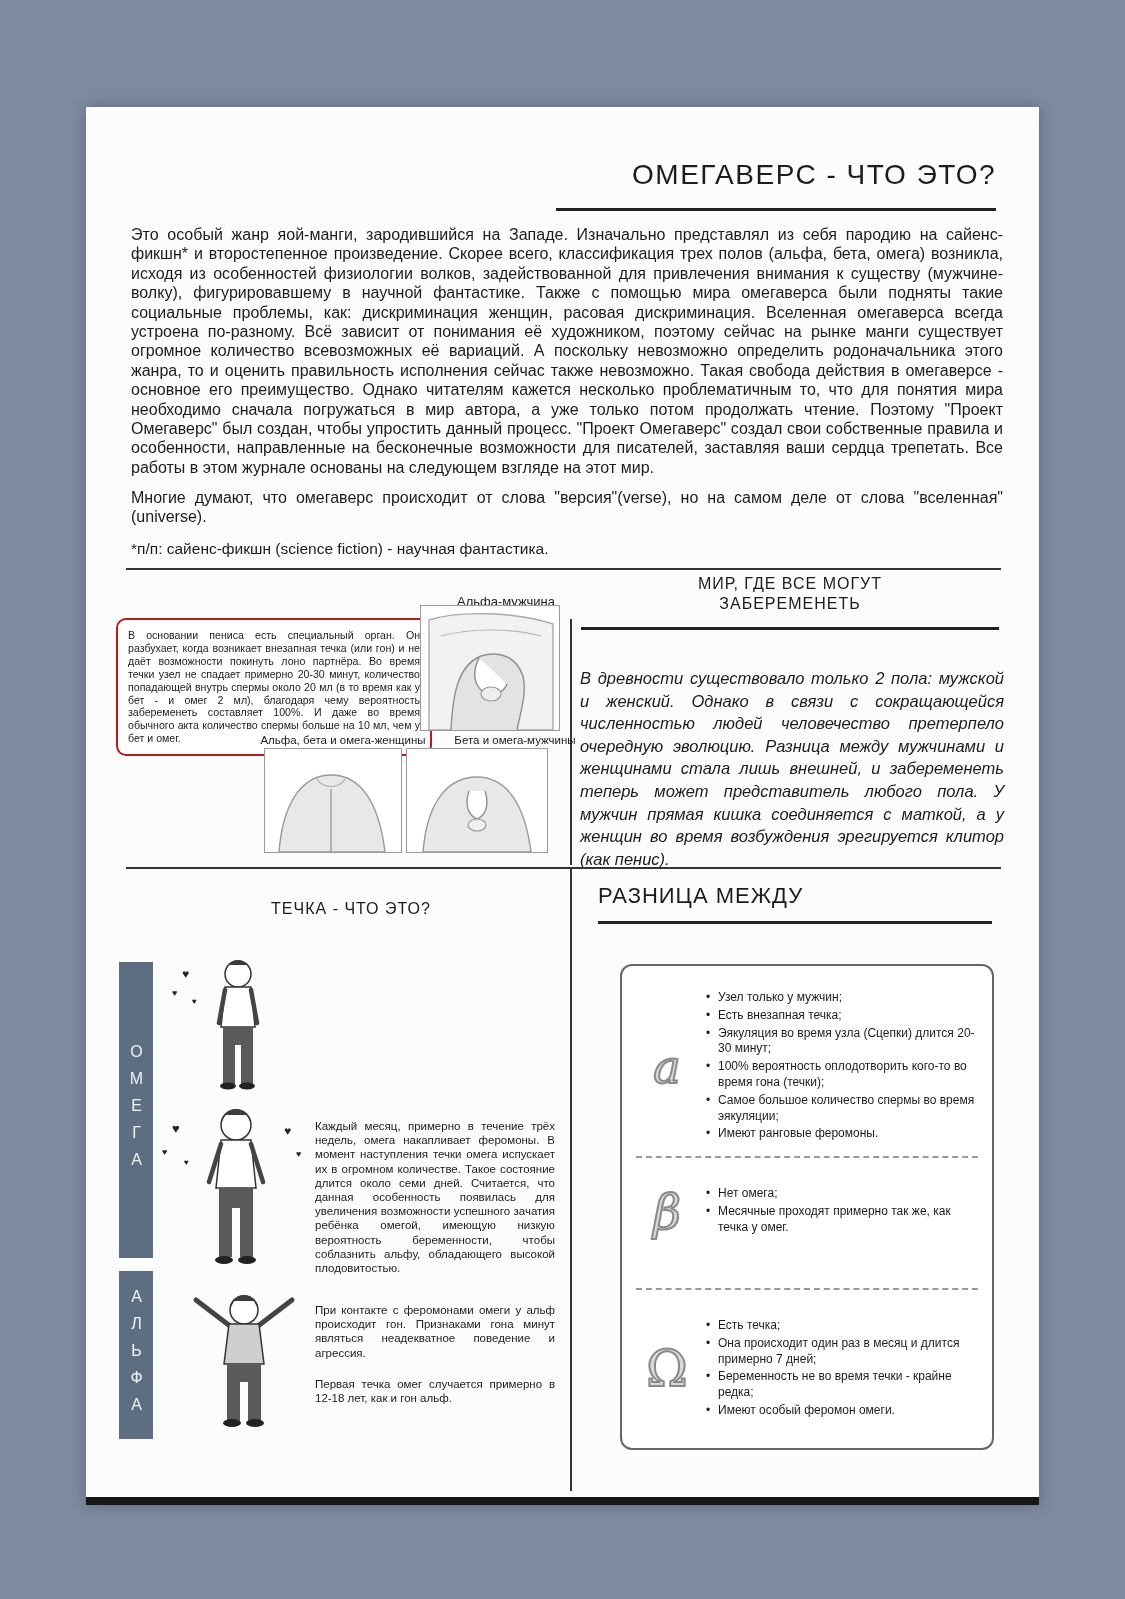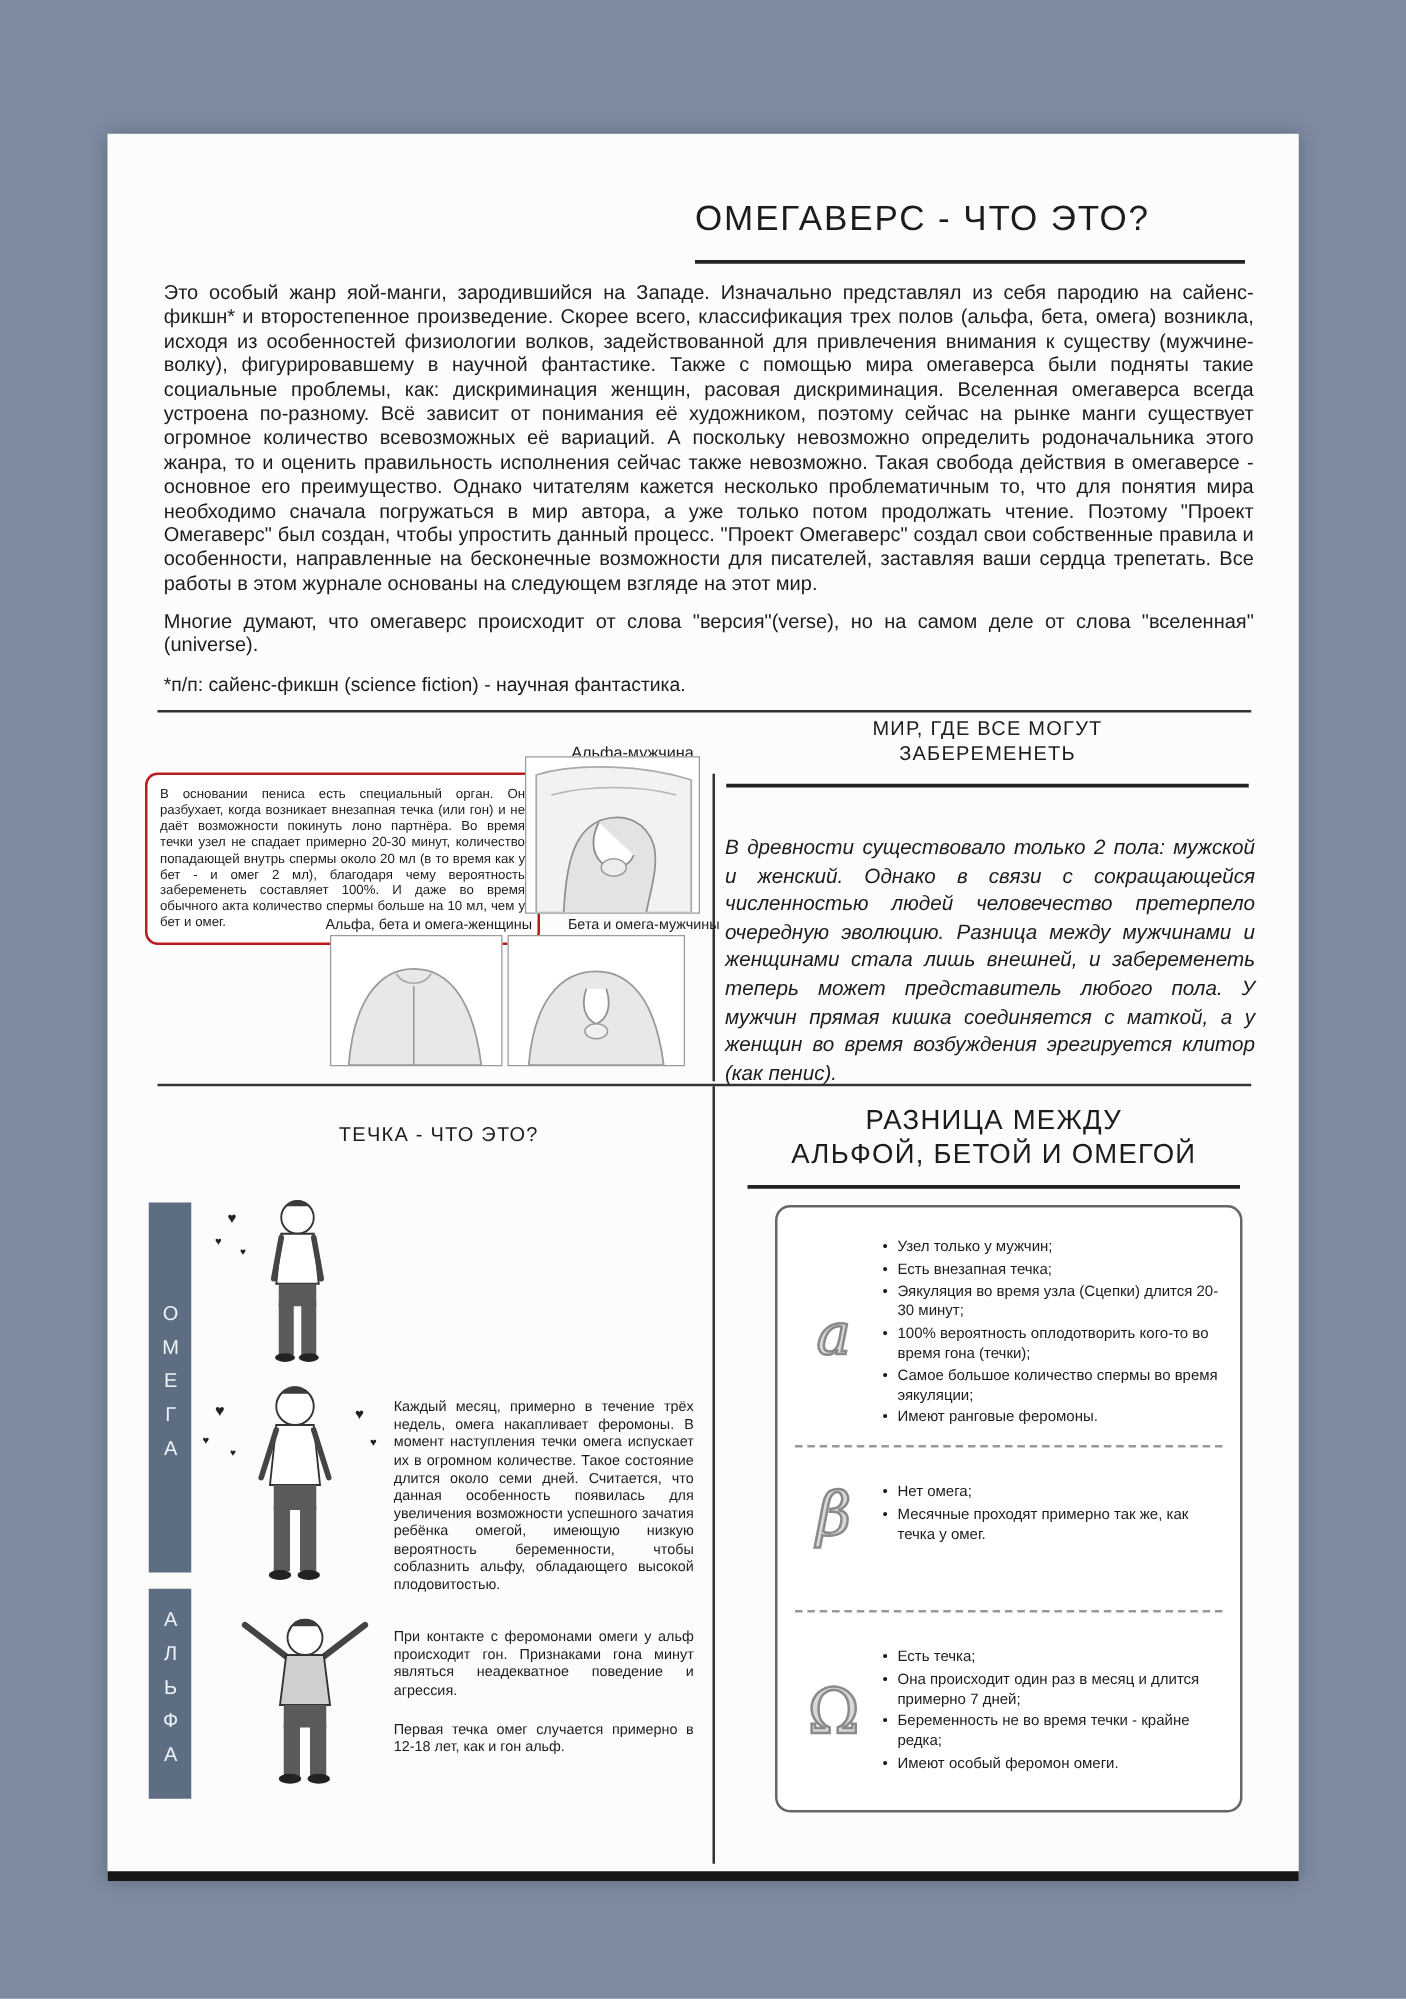--- a/index.html
+++ b/index.html
@@ -2,21 +2,21 @@
 <html><head>
 <meta charset="utf-8">
 <style>
   html,body{margin:0;padding:0;}
   .canvas{position:relative;width:1125px;height:1599px;background:#7d8aa0;overflow:hidden;
           font-family:"Liberation Sans",sans-serif;color:#1c1c1c;}
   .page{position:absolute;left:86px;top:107px;width:953px;height:1390px;background:#fcfcfc;
         border-bottom:8px solid #161616;box-shadow:0 0 14px rgba(0,0,0,.25);}
   .abs{position:absolute;}
   
-  .h-main{font-size:28px;letter-spacing:1.5px;text-align:left;font-weight:500;}
+  .h-main{font-size:28px;letter-spacing:1.5px;text-align:right;font-weight:500;}
   .h-sub{font-size:16px;letter-spacing:1px;text-align:center;font-weight:500;line-height:1.24;}
   .underlined{border-bottom:3px solid #222;}
   
   .body-lg{font-size:16px;line-height:19.4px;text-align:justify;}
   .body-md{font-size:16.5px;line-height:22.6px;text-align:justify;font-style:italic;}
   .body-sm{font-size:11.5px;line-height:14.2px;text-align:justify;}
   .note{font-size:10.6px;line-height:12.9px;text-align:justify;}
   .caption{font-size:11.5px;text-align:center;}
   .hr{border-top:2.5px solid #333;height:0;}
   .vr{border-left:2px solid #333;width:0;}
@@ -154,23 +154,22 @@
         <ellipse cx="68" cy="141" rx="9" ry="4" fill="#222"></ellipse>
         <ellipse cx="91" cy="141" rx="9" ry="4" fill="#222"></ellipse>
       </svg>
     </div>
 
     <div class="abs body-sm" style="left:229px;top:1012px;width:240px;">Каждый месяц, примерно в течение трёх недель, омега накапливает феромоны. В момент наступления течки омега испускает их в огромном количестве. Такое состояние длится около семи дней. Считается, что данная особенность появилась для увеличения возможности успешного зачатия ребёнка омегой, имеющую низкую вероятность беременности, чтобы соблазнить альфу, обладающего высокой плодовитостью.</div>
     <div class="abs body-sm" style="left:229px;top:1196px;width:240px;">При контакте с феромонами омеги у альф происходит гон. Признаками гона минут являться неадекватное поведение и агрессия.</div>
     <div class="abs body-sm" style="left:229px;top:1270px;width:240px;">Первая течка омег случается примерно в 12-18 лет, как и гон альф.</div>
 
     <div class="abs underlined" style="left:512px;top:776px;width:394px;padding-bottom:11px;
-         font-size:22px;letter-spacing:1px;text-align:center;font-weight:500;line-height:1.22;">
+         font-size:22px;letter-spacing:1px;font-weight:500;line-height:1.22;">
       <div>РАЗНИЦА МЕЖДУ</div>
-      <div>АЛЬФОЙ, БЕТОЙ И ОМЕГОЙ</div>
     </div>
 
     <div class="abs diff-box" style="left:534px;top:857px;width:370px;height:482px;">
 
       <div class="abs group" style="top:24px;">
         <div class="glyph-cell" style="font-size:46px;">a</div>
         <ul class="bullets">
           <li>Узел только у мужчин;</li>
           <li>Есть внезапная течка;</li>
           <li>Эякуляция во время узла (Сцепки) длится 20-30 минут;</li>

